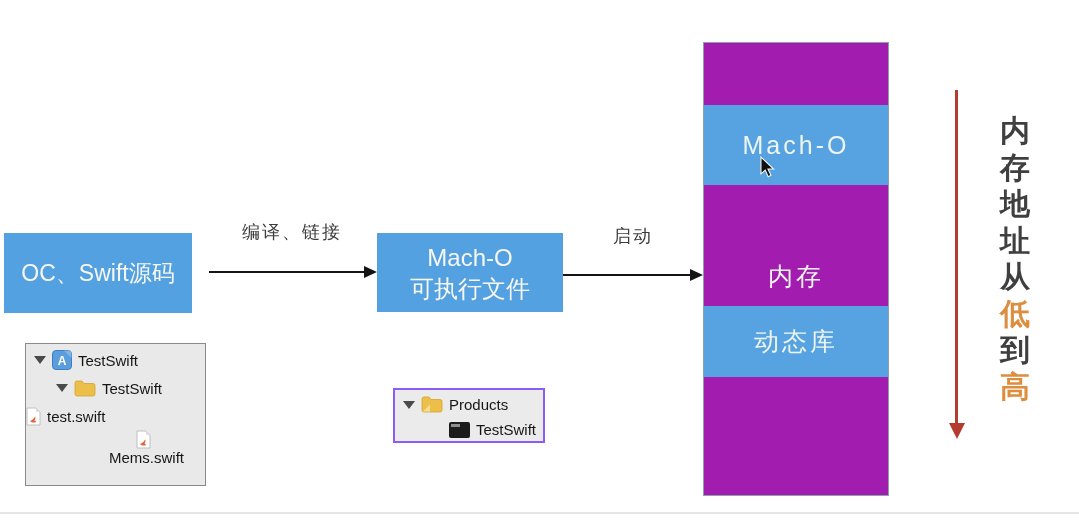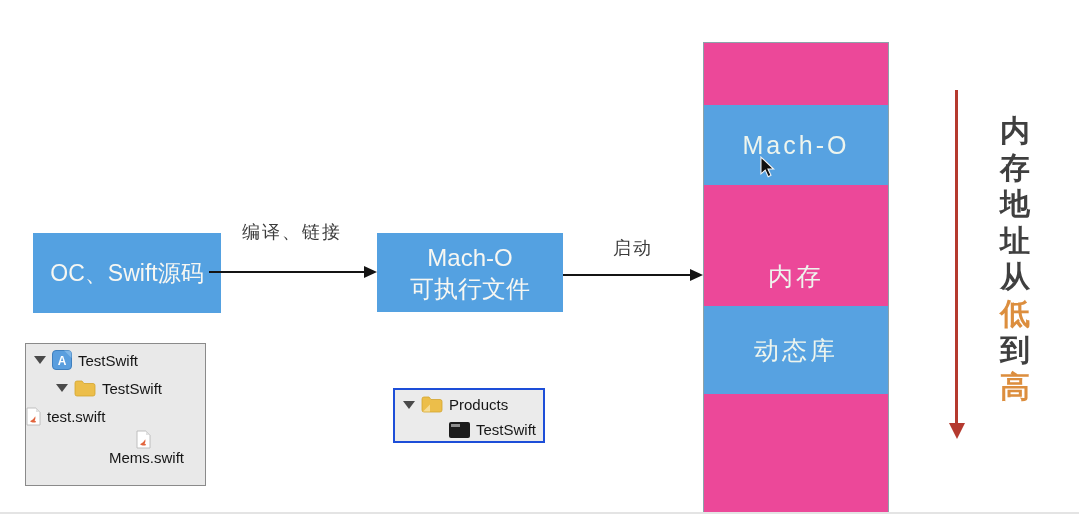--- a/index.html
+++ b/index.html
@@ -17,21 +17,21 @@
   .flow-box {
     position: absolute;
     background: #54a1e1;
     color: #f7f7f2;
     display: flex;
     flex-direction: column;
     align-items: center;
     justify-content: center;
     text-align: center;
   }
-  .box-source { left: 33px; top: 233px; width: 188px; height: 80px; font-size: 23px; }
+  .box-source { left: 4px; top: 233px; width: 188px; height: 80px; font-size: 23px; }
   .box-macho  { left: 377px; top: 233px; width: 186px; height: 79px; font-size: 24px; line-height: 31px; }
 
   
   .h-arrow { position: absolute; }
   .h-arrow .shaft { position: absolute; left: 0; top: 0; height: 2px; background: #141414; }
   .h-arrow .head {
     position: absolute; top: -5px; width: 0; height: 0;
     border-top: 6px solid transparent;
     border-bottom: 6px solid transparent;
     border-left: 13px solid #141414;
@@ -45,43 +45,43 @@
 
   .arrow-label {
     position: absolute;
     color: #3c3c3c;
     font-size: 18px;
     letter-spacing: 2px;
     text-align: center;
     white-space: nowrap;
   }
   .label-compile { left: 209px; top: 220px; width: 166px; }
-  .label-launch  { left: 566px; top: 236px; width: 134px; }
+  .label-launch  { left: 566px; top: 224px; width: 134px; }
 
   
   .memory-column {
     position: absolute;
     left: 703px; top: 42px; width: 186px;
     border: 1px solid rgba(45, 85, 100, 0.55);
   }
   .mem-section {
     position: relative;
     display: flex;
     align-items: center;
     justify-content: center;
     color: #eef5ee;
     font-size: 25px;
     letter-spacing: 3px;
   }
-  .mem-section[data-tone="green"] { background: #ec4899; }
+  .mem-section[data-tone="green"] { background: #a21caf; }
   .mem-section[data-tone="blue"]  { background: #57a2e1; }
   .mem-s0 { height: 62px; }
   .mem-s1 { height: 80px; }
   .mem-s2 { height: 121px; align-items: flex-end; padding-bottom: 13px; }
-  .mem-s3 { height: 88px; font-family: Liberation Mono, monospace; }
+  .mem-s3 { height: 71px; font-family: Liberation Mono, monospace; }
   .mem-s4 { height: 118px; }
   .cursor-icon { position: absolute; left: 55px; top: 51px; }
 
   
   .red-arrow-line {
     position: absolute;
     left: 955px; top: 90px;
     width: 3px; height: 334px;
     background: #b53a2f;
   }
@@ -109,21 +109,21 @@
   [data-tone="orange"] { color: #dc8e3e; }
 
   
   .tree-panel {
     position: absolute;
     background: #e9e9e9;
     color: #161616;
     font-size: 15px;
   }
   .panel-project { left: 25px; top: 343px; width: 181px; height: 143px; border: 1px solid #8a8a8a; padding-top: 2px; }
-  .panel-products { left: 393px; top: 388px; width: 152px; height: 55px; border: 2px solid #1d4ed8; background: #ebebeb; padding-top: 2px; }
+  .panel-products { left: 393px; top: 388px; width: 152px; height: 55px; border: 2px solid #8b5cf6; background: #ebebeb; padding-top: 2px; }
   .tree-row { display: flex; align-items: center; height: 28px; }
   .panel-products .tree-row { height: 25px; }
   .tri {
     width: 0; height: 0;
     border-left: 6px solid transparent;
     border-right: 6px solid transparent;
     border-top: 8px solid #4a4a4a;
     margin-right: 6px;
     flex: 0 0 auto;
   }

